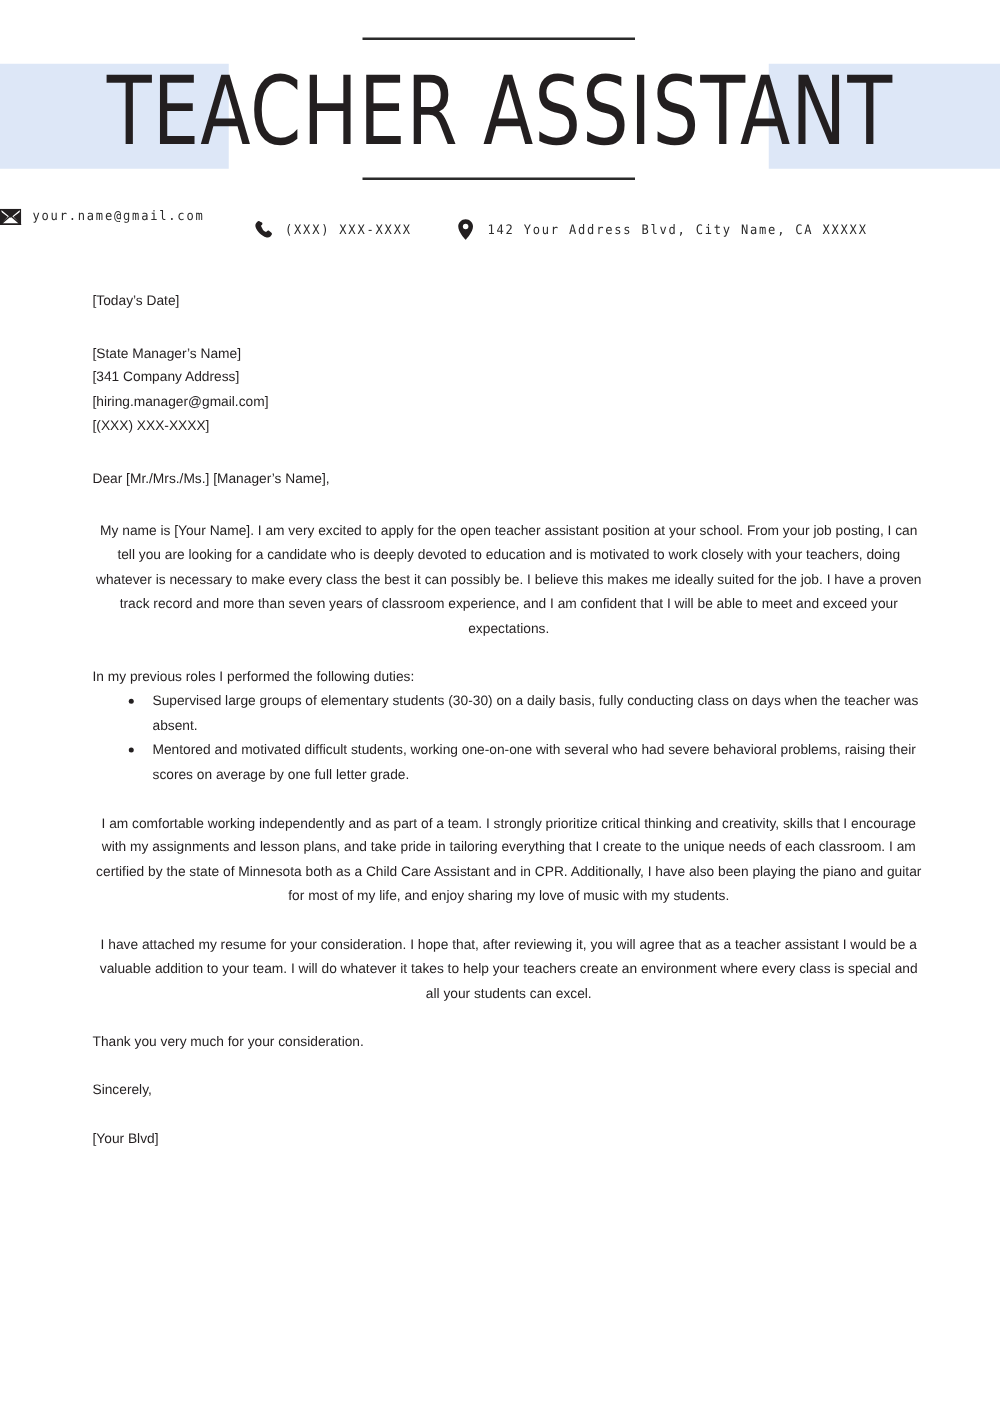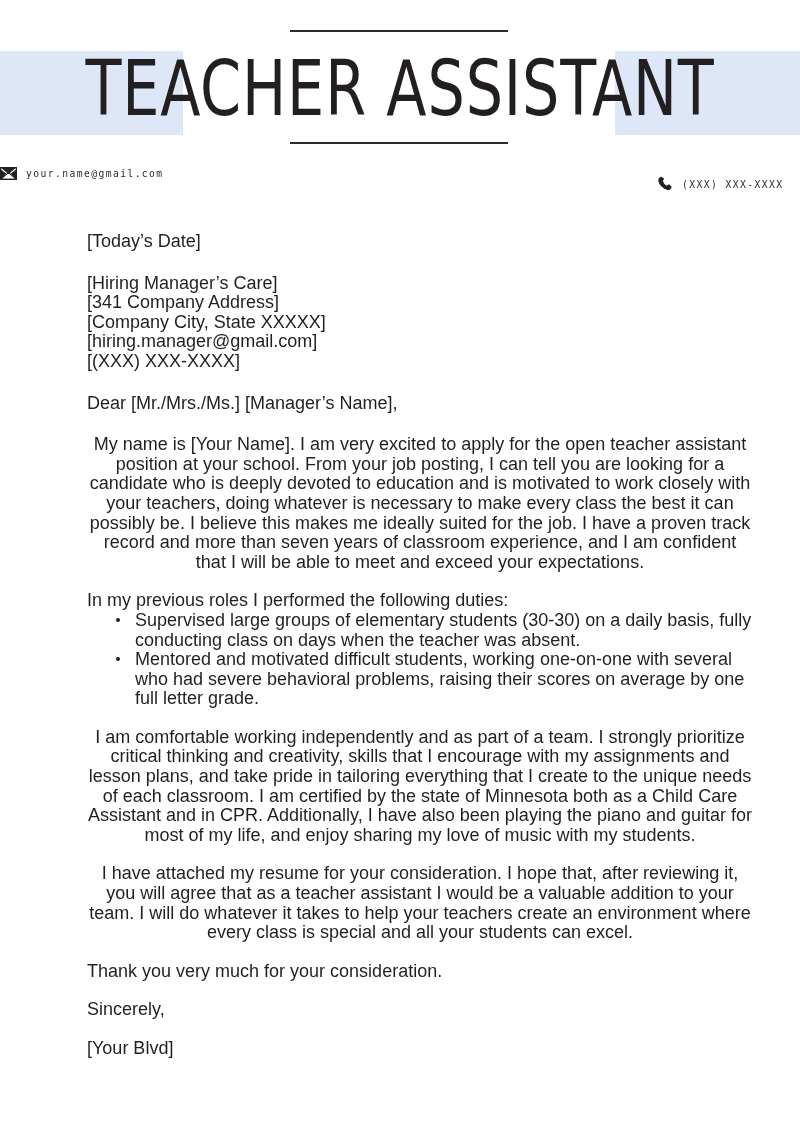--- a/index.html
+++ b/index.html
@@ -60,22 +60,21 @@
 
   
   .contact-bar {
     position: absolute;
     top: 160px;
     left: 0;
     width: 792px;
     height: 26px;
     display: flex;
     align-items: center;
-    justify-content: space-between;
-    gap: 40px;
+    justify-content: flex-start;
   }
   .contact-item {
     display: flex;
     align-items: center;
     white-space: nowrap;
   }
   .contact-item + .contact-item { margin-left: 26px; margin-top: 21px; }
   .contact-icon {
     display: inline-flex;
     align-items: center;
@@ -95,24 +94,23 @@
     transform: scaleX(0.92);
     transform-origin: left center;
   }
 
   
   .letter {
     position: absolute;
     top: 232px;
     left: 74px;
     width: 666px;
-    font-size: 18px;
+    font-size: 11px;
     line-height: 19.6px;
     color: #231f20;
-    margin-left: 13px;
   }
   .gap-1 { height: 22px; }
   .gap-2 { height: 19px; }
   .line { margin: 0; }
 
   .para {
     margin: 0;
     text-align: center;
   }
 
@@ -164,33 +162,41 @@
 
   <div class="contact-item">
     <span class="contact-icon">
       <svg width="15" height="15" viewBox="0 0 16 16" fill="currentColor">
         <path d="M5.1 1.2c-0.7-0.5-1.6-0.3-2.2 0.4L2.1 2.5C1.3 3.5 1.2 4.9 1.7 6.4c0.6 1.7 1.8 3.5 3.5 5.1 1.7 1.6 3.5 2.7 5.2 3.2 1.5 0.4 2.9 0.2 3.8-0.7l0.8-0.9c0.6-0.7 0.7-1.6 0.1-2.2l-1.8-1.6c-0.6-0.5-1.5-0.4-2.1 0.2l-0.7 0.8c-0.9-0.4-1.8-1-2.6-1.8C7.1 6.8 6.5 5.9 6.1 5l0.8-0.7c0.6-0.6 0.7-1.5 0.1-2.1z"></path>
       </svg>
     </span>
     <span class="contact-text">(XXX) XXX-XXXX</span>
   </div>
 
+  <div class="contact-item">
+    <span class="contact-icon">
+      <svg width="13" height="17" viewBox="0 0 13 17" fill="currentColor">
+        <path d="M6.5 0.4C3.2 0.4 0.6 3 0.6 6.2c0 4.3 5.2 9.8 5.4 10.1l0.5 0.5 0.5-0.5c0.2-0.3 5.4-5.8 5.4-10.1 0-3.2-2.6-5.8-5.9-5.8z"></path>
+        <circle cx="6.5" cy="6.1" r="2.2" fill="#ffffff"></circle>
+      </svg>
+    </span>
+    <span class="contact-text">142 Your Address Blvd, City Name, CA XXXXX</span>
+  </div>
 
 </div>
 
 <div class="letter">
 
   <p class="line">[Today’s Date]</p>
 
   <div class="gap-1"></div>
 
   <div>
-    <p class="line">[Hiring Manager’s Care]</p>
+    <p class="line">[State Manager’s Name]</p>
     <p class="line">[341 Company Address]</p>
-    <p class="line">[Company City, State XXXXX]</p>
     <p class="line">[hiring.manager@gmail.com]</p>
     <p class="line">[(XXX) XXX-XXXX]</p>
   </div>
 
   <div class="gap-1"></div>
 
   <p class="line">Dear [Mr./Mrs./Ms.] [Manager’s Name],</p>
 
   <div class="gap-1"></div>
 

